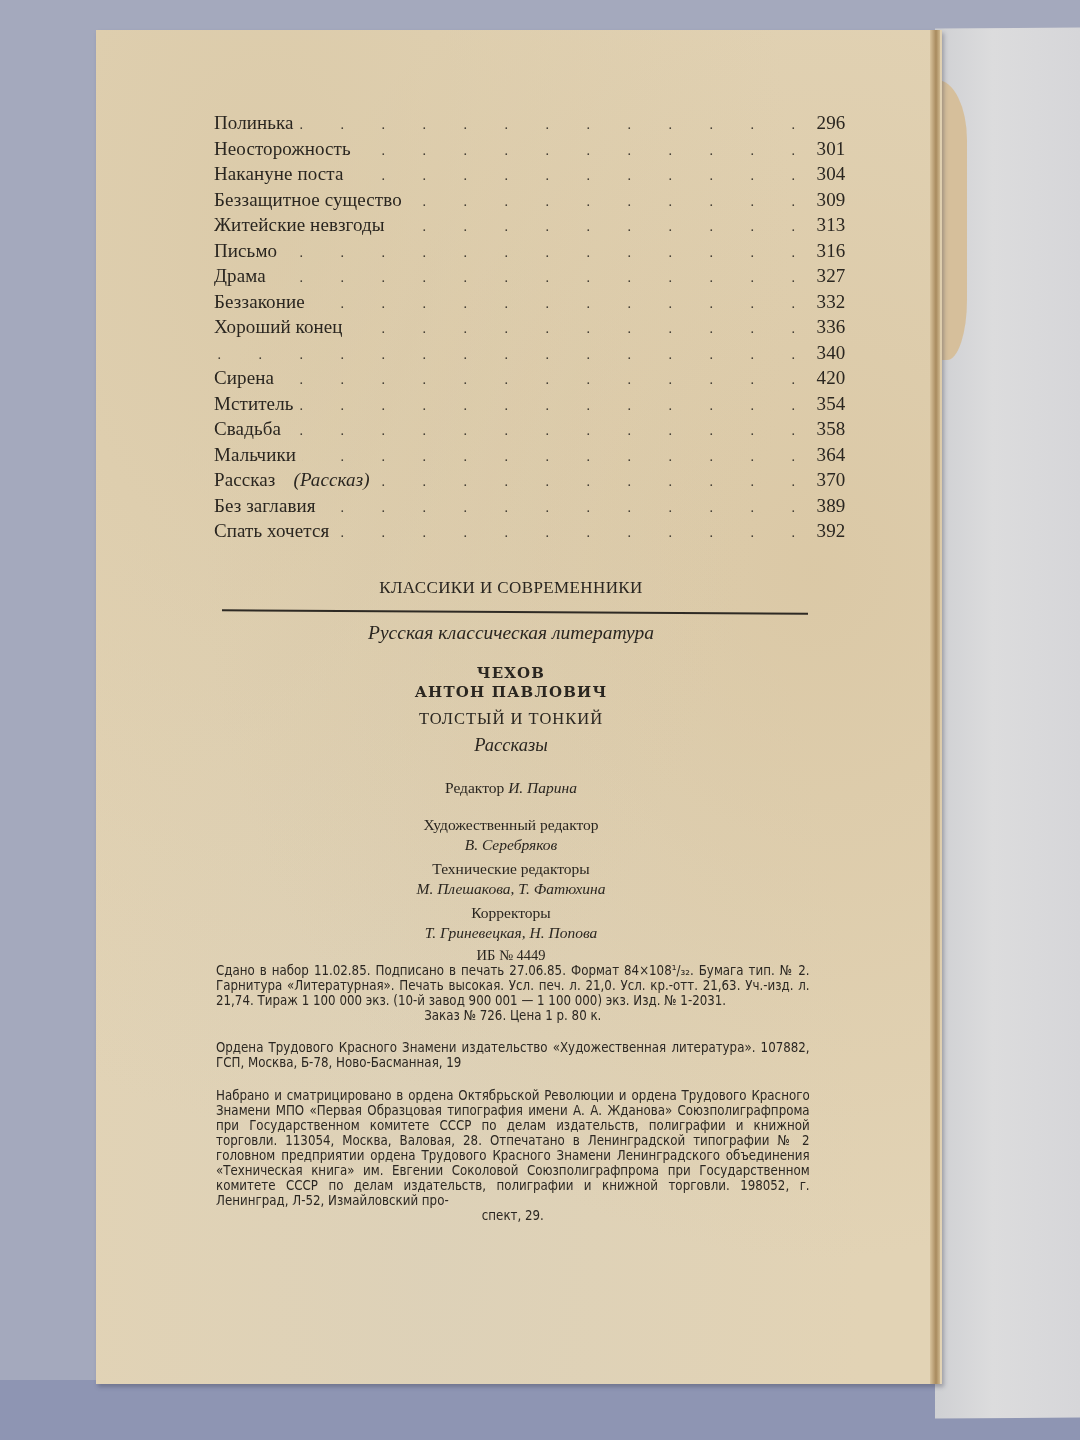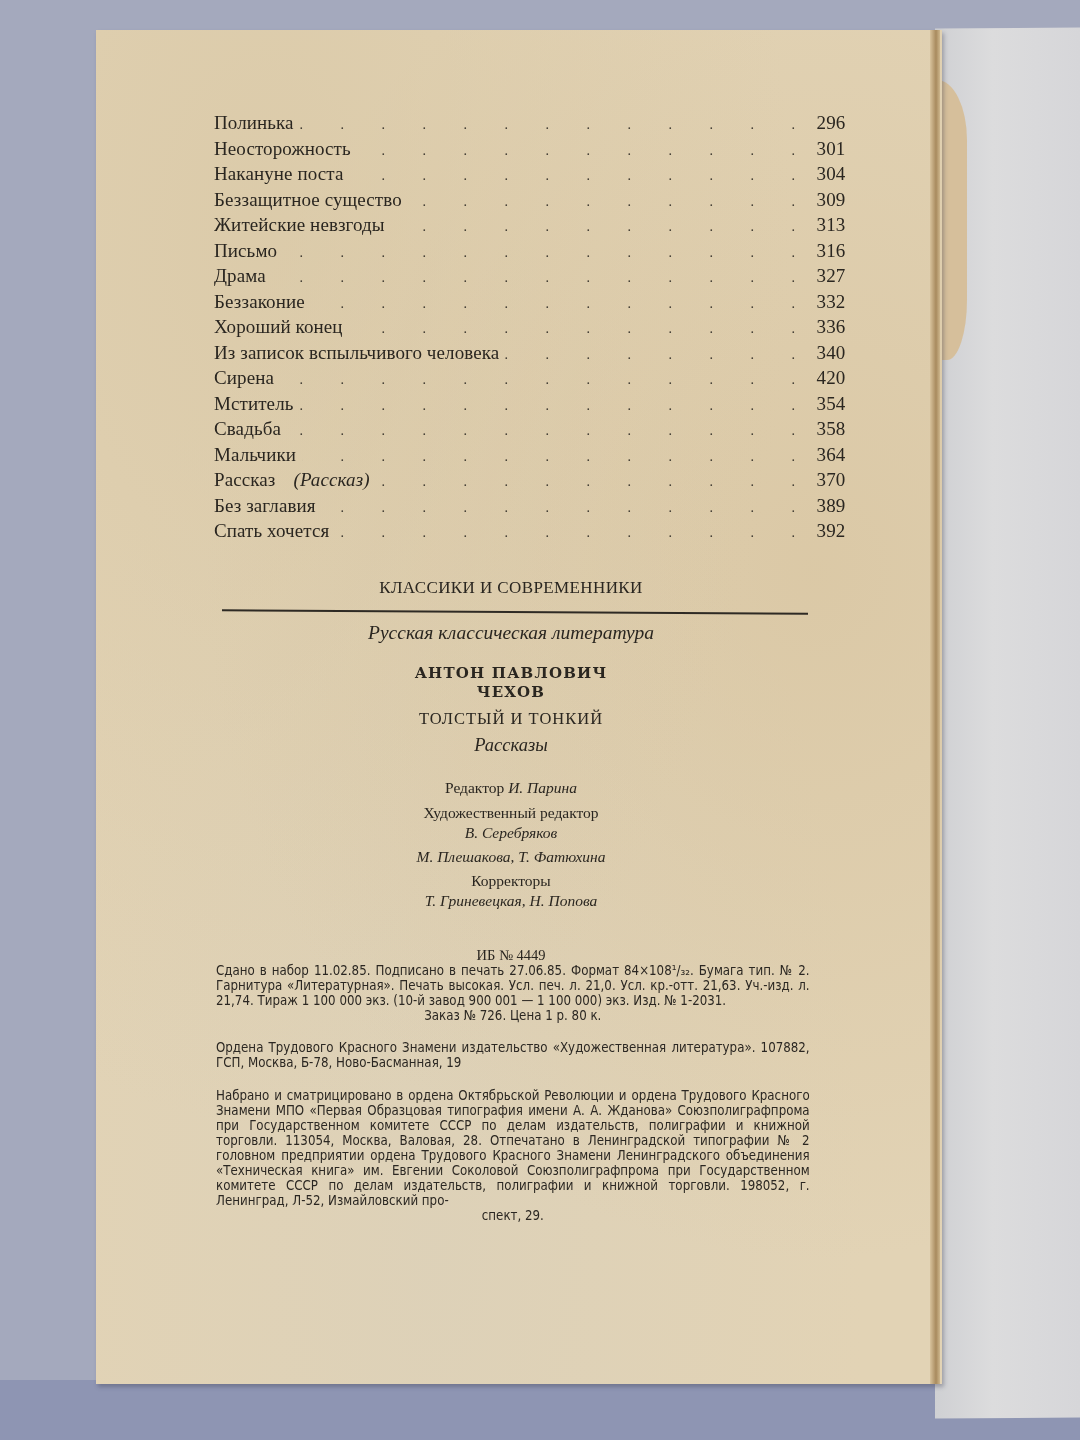--- a/index.html
+++ b/index.html
@@ -133,21 +133,20 @@
       <span class="toc-title"><span>Беззаконие</span></span>
       <span class="toc-dots">. . . . . . . . . . . . . . . . . . . . . . . . . . . . . . . .</span>
       <span class="toc-page">332</span>
     </div>
     <div class="toc-row">
       <span class="toc-title"><span>Хороший конец</span></span>
       <span class="toc-dots">. . . . . . . . . . . . . . . . . . . . . . . . . . . . . . . .</span>
       <span class="toc-page">336</span>
     </div>
     <div class="toc-row">
-      <span class="toc-title"><span>Из записок вспыльчивого человека</span></span>
       <span class="toc-dots">. . . . . . . . . . . . . . . . . . . . . . . . . . . . . . . .</span>
       <span class="toc-page">340</span>
     </div>
     <div class="toc-row">
       <span class="toc-title"><span>Сирена</span></span>
       <span class="toc-dots">. . . . . . . . . . . . . . . . . . . . . . . . . . . . . . . .</span>
       <span class="toc-page">420</span>
     </div>
     <div class="toc-row">
       <span class="toc-title"><span>Мститель</span></span>
@@ -178,33 +177,34 @@
       <span class="toc-title"><span>Спать хочется</span></span>
       <span class="toc-dots">. . . . . . . . . . . . . . . . . . . . . . . . . . . . . . . .</span>
       <span class="toc-page">392</span>
     </div>
   </div>
 
 <div class="series">КЛАССИКИ И СОВРЕМЕННИКИ</div>
 <div class="series-rule"></div>
 <div class="center-block subseries">Русская классическая литература</div>
 <div class="center-block author">
+  <div>ЧЕХОВ</div>
   <div>АНТОН ПАВЛОВИЧ</div>
-  <div>ЧЕХОВ</div>
 </div>
 <div class="center-block book-title">ТОЛСТЫЙ И ТОНКИЙ</div>
 <div class="center-block book-subtitle">Рассказы</div>
 
 <div class="center-block credits">
-  <div style="margin-bottom:5px">
+  <div style="margin-bottom:17px">
     <span>Редактор</span>
     <i>И. Парина</i>
   </div>
   <span class="role">Художественный редактор</span>
   <span class="name">В. Серебряков</span>
+  <span class="role">Технические редакторы</span>
   <span class="name">М. Плешакова, Т. Фатюхина</span>
   <span class="role">Корректоры</span>
   <span class="name">Т. Гриневецкая, Н. Попова</span>
 </div>
 <div class="center-block ib">ИБ № 4449</div>
 
 <div class="fine spec">
   <p>Сдано в набор 11.02.85. Подписано в печать 27.06.85. Формат 84×108¹/₃₂. Бумага тип. № 2. Гарнитура «Литературная». Печать высокая. Усл. печ. л. 21,0. Усл. кр.-отт. 21,63. Уч.-изд. л. 21,74. Тираж 1 100 000 экз. (10-й завод 900 001 — 1 100 000) экз. Изд. № 1-2031.</p>
   <p class="last-line">Заказ № 726. Цена 1 р. 80 к.</p>
 </div>

